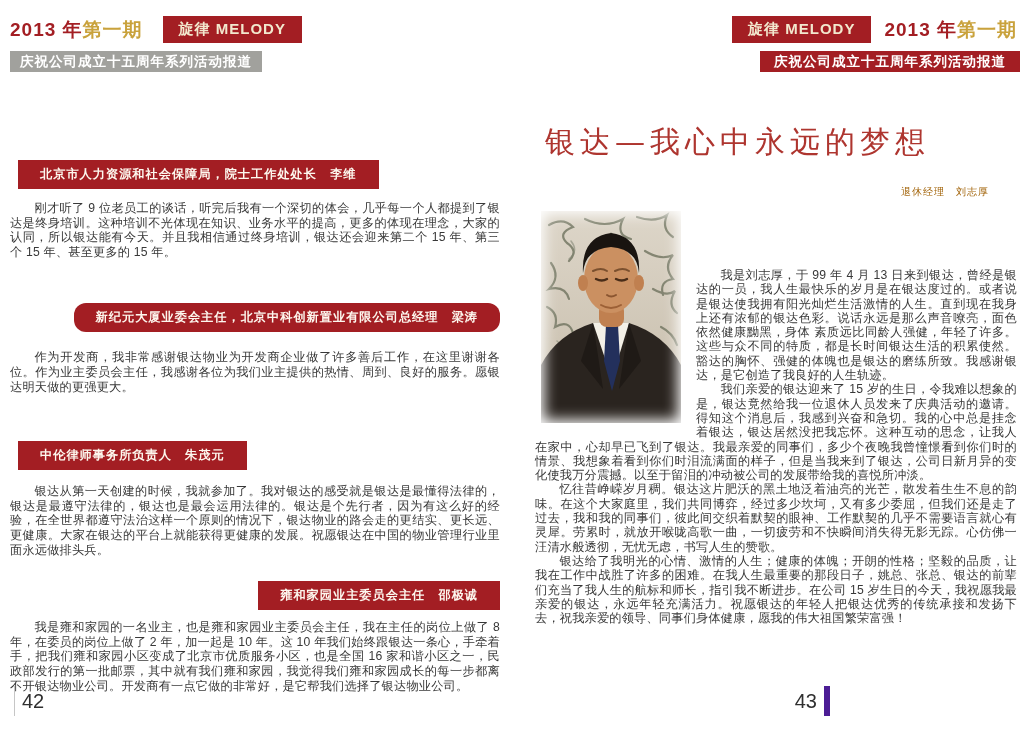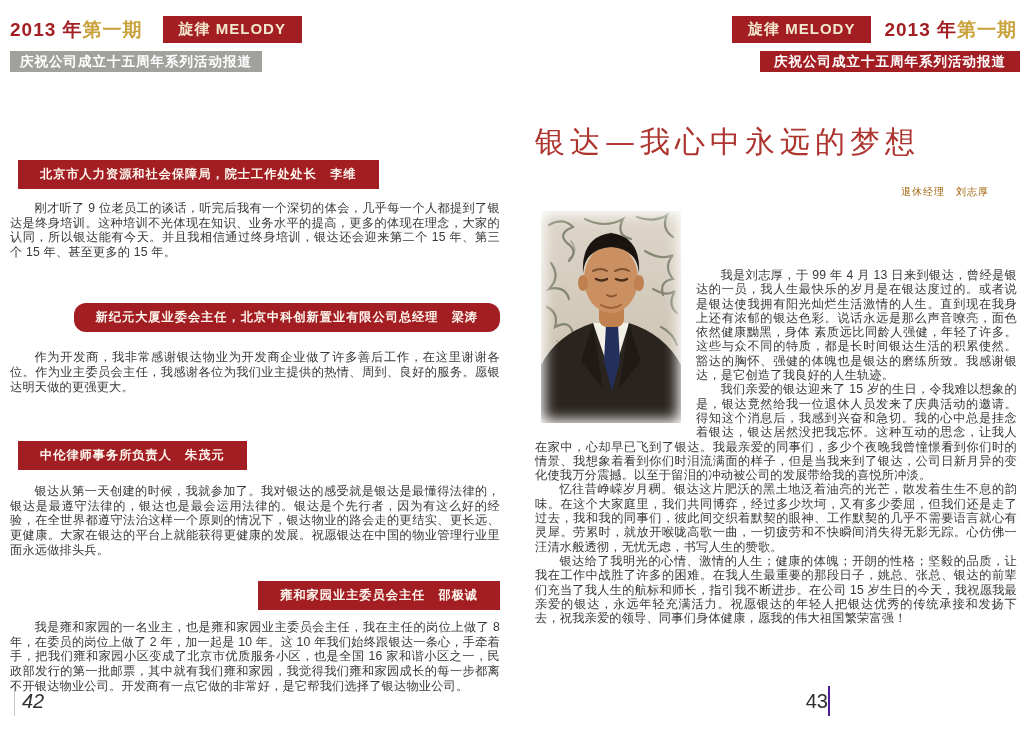--- a/index.html
+++ b/index.html
@@ -30,38 +30,38 @@
     width:max-content; padding:6px 22px; letter-spacing:1px; white-space:nowrap; }
   .sec1-box { margin-top:88px; margin-left:8px; }
   .sec1-para { margin-top:12px; }
   .sec2-box { margin-top:44px; margin-left:auto;border-radius:12px; }
   .sec2-para { margin-top:18px; }
   .sec3-box { margin-top:47px; margin-left:8px; }
   .sec3-para { margin-top:14px; }
   .sec4-box { margin-top:24px; margin-left:auto; }
   .sec4-para { margin-top:10px; }
   .pagenum-left { left:14px; border-left:1px solid #c6c6c6; padding-left:7px;
-    height:30px; display:flex; align-items:center;font-style:italic; }
+    height:30px; display:flex; align-items:center; }
 
   
   .page-right { position:absolute; left:535px; top:0; width:482px; }
   .page-right .masthead-row { justify-content:flex-end; }
   .page-right .brand-box { margin-right:13px; }
   .page-right .series-bar { margin-left:auto; margin-right:-3px; padding:0 14px; }
-  .article-title { margin-top:50px; font-family:"DejaVu Serif", serif;
+  .article-title { margin-top:50px; margin-left:10px; font-family:"DejaVu Serif", serif;
     font-size:30px; color:#AE352F; letter-spacing:5px; font-weight:normal; }
   .byline { margin-top:22px; text-align:right; padding-right:28px;
     font-size:10px; color:#a16207; font-weight:normal; letter-spacing:1px; }
   .article-body { margin-top:12px; }
   .photo-wrap { float:left; width:140px; height:212px; margin:0 15px 6px 6px; }
   .photo-wrap svg { display:block; }
   .article-body .para { line-height:14.3px; }
   .p-first { padding-top:57px; }
   .p-next  { }
-  .pagenum-right { right:14px; border-right:2px solid #4c1d95; 
+  .pagenum-right { right:14px; border-right:6px solid #4c1d95; padding-right:7px;
     height:30px; display:flex; align-items:center; }
 </style>
 </head>
 <body>
 
 <div class="spread">
 
   <div class="page-left">
 
     <div class="masthead-row">

